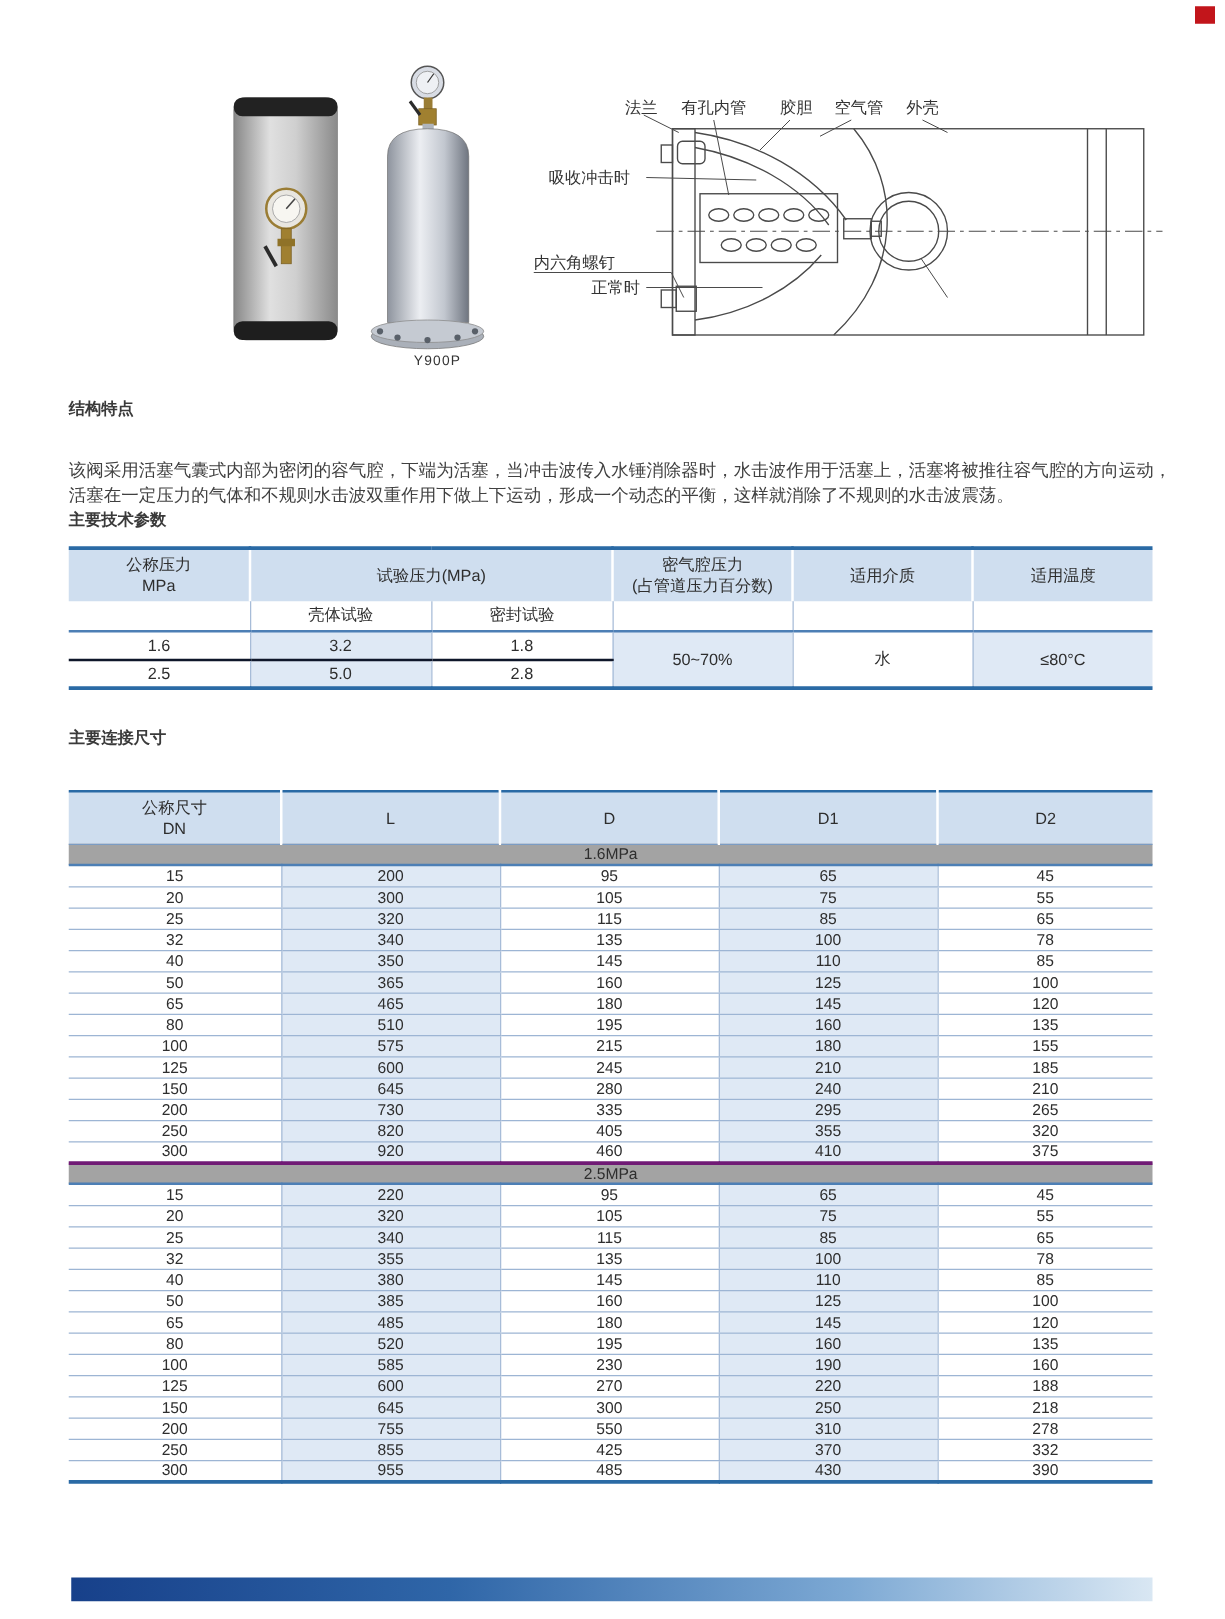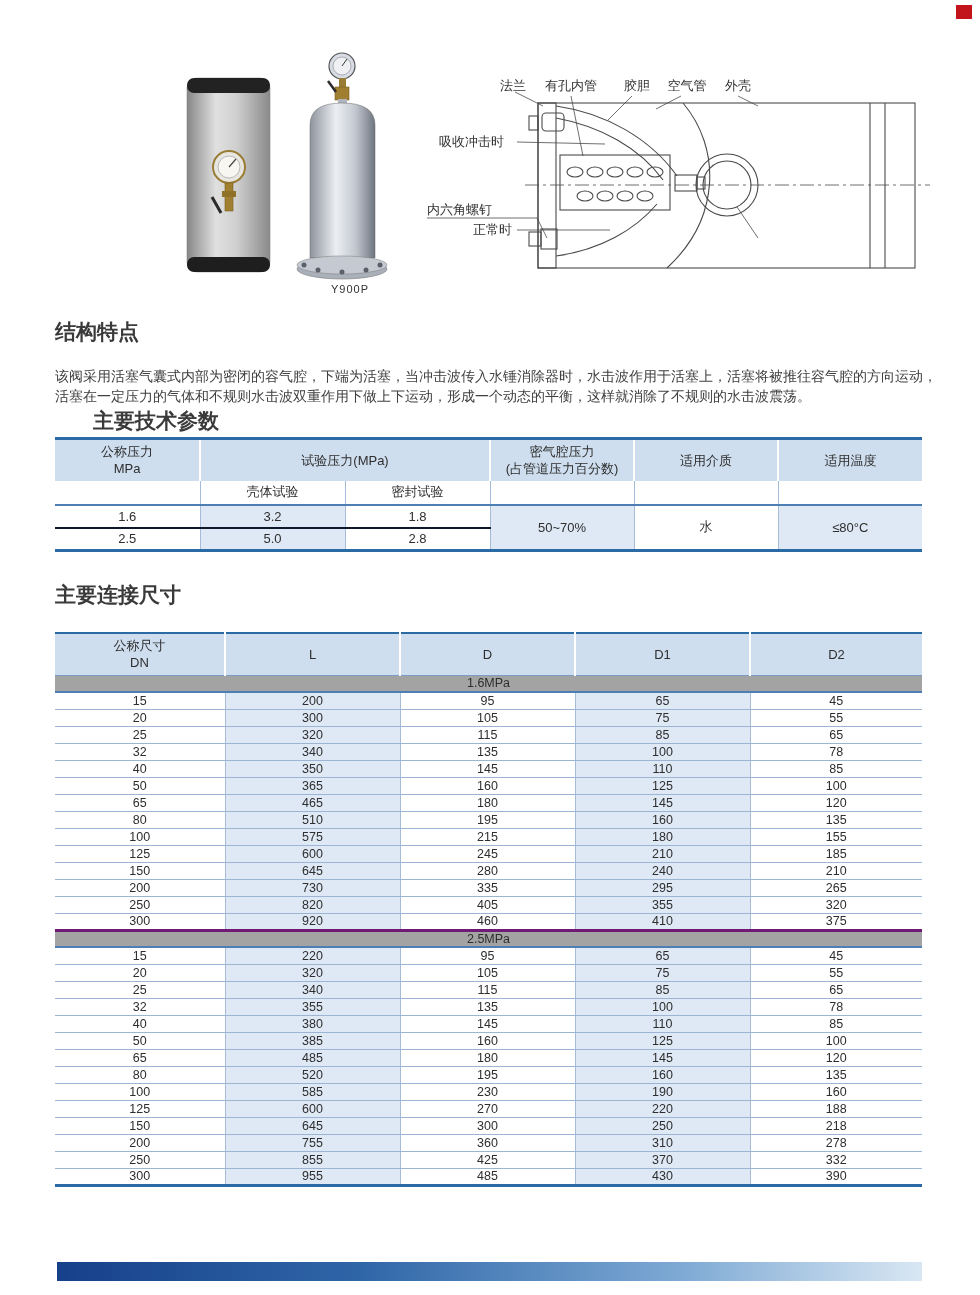--- a/index.html
+++ b/index.html
@@ -8,23 +8,23 @@
 
 .red-mark { position:absolute; left:956px; top:5px; width:16px; height:14px; background:#c2151b; }
 
 .photos { position:absolute; left:150px; top:45px; }
 .photo-caption { position:absolute; left:300px; top:283px; width:100px; text-align:center;
   font-size:11px; color:#333; letter-spacing:1px; }
 
 .diagram { position:absolute; left:425px; top:58px; }
 .diagram text { font-size:13px; fill:#333; }
 
-.sec-title { position:absolute; left:55px; font-size:21px; font-weight:bold; color:#3a3a3a; }
+.sec-title { position:absolute; left:55px; font-size:13px; font-weight:bold; color:#3a3a3a; }
 .t-structure { top:318px; }
-.t-tech { top:407px;margin-left:38px; }
+.t-tech { top:407px; }
 .t-dims { top:581px; }
 .para { position:absolute; left:55px; top:346px; width:884px; font-size:14px; line-height:20px;
   color:#404040; white-space:pre-line;margin-top:20px; }
 
 table { border-collapse:collapse; table-layout:fixed; position:absolute; left:55px; background:#fff;
   font-size:13px; color:#2e2e2e; }
 td { text-align:center; vertical-align:middle; border-left:1px solid #a7bcd8; padding:0 2px; }
 td:first-child { border-left:none; }
 
 .tech-table { top:437px; width:867px; border-top:3px solid #2a6aa5; border-bottom:3px solid #2a6aa5; }
@@ -401,21 +401,21 @@
         <tr>
           <td>150</td>
           <td class="shade">645</td>
           <td>300</td>
           <td class="shade">250</td>
           <td>218</td>
         </tr>
         <tr>
           <td>200</td>
           <td class="shade">755</td>
-          <td>360</td>
+          <td>550</td>
           <td class="shade">310</td>
           <td>278</td>
         </tr>
         <tr>
           <td>250</td>
           <td class="shade">855</td>
           <td>425</td>
           <td class="shade">370</td>
           <td>332</td>
         </tr>

